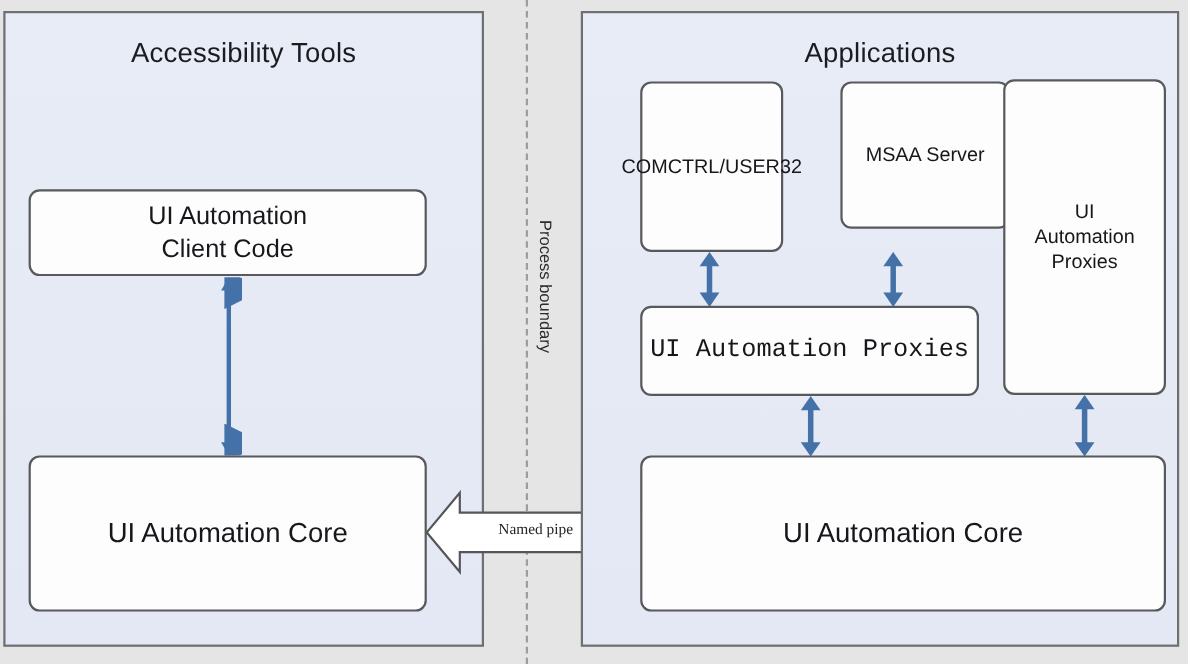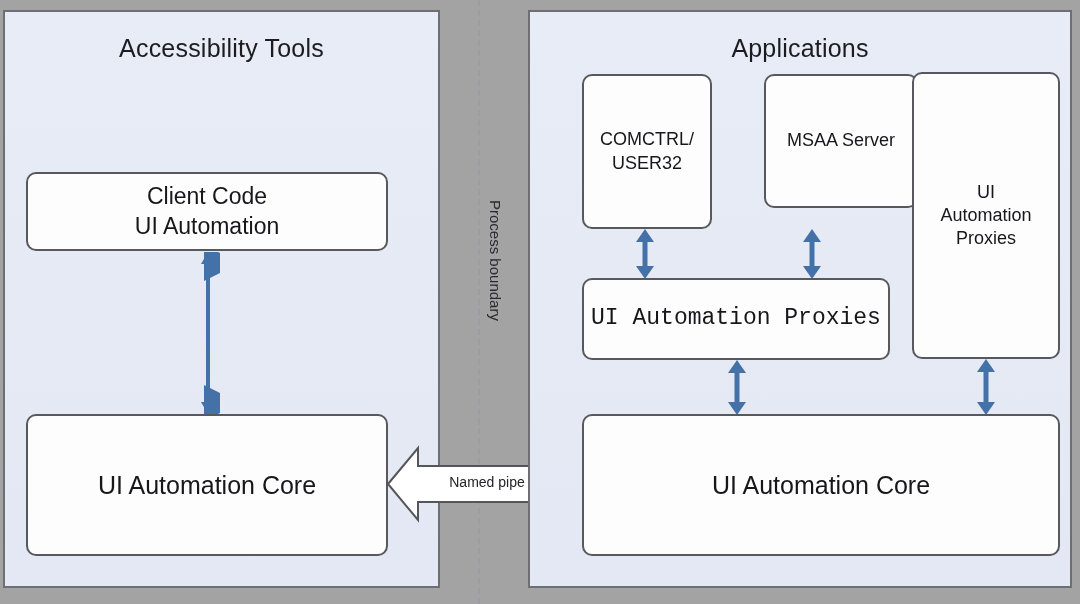--- a/index.html
+++ b/index.html
@@ -7,21 +7,21 @@
     padding: 0;
     background: #ffffff;
   }
   body {
     font-family: "Liberation Sans", sans-serif;
   }
   #canvas {
     position: relative;
     width: 1080px;
     height: 604px;
-    background: #a3a3a3;
+    background: #e5e5e5;
     overflow: hidden;
   }
 
   
   .panel {
     position: absolute;
     background: linear-gradient(180deg, #e8ecf6 0%, #e3e8f4 100%);
     border: 2px solid #6d6f73;
     box-sizing: border-box;
   }
@@ -87,22 +87,22 @@
 </head>
 <body>
 
 <div id="canvas">
 
   <div class="panel" style="left:3px; top:10px; width:437px; height:578px;">
     <div class="panel-title">Accessibility Tools</div>
   </div>
 
   <div class="node" style="left:26px; top:172px; width:362px; height:79px; font-size:23px; flex-direction:column;">
+    <span>UI Automation</span>
     <span>Client Code</span>
-    <span>UI Automation</span>
   </div>
 
   <svg class="arrow-v" style="left:196px; top:252px; width:24px; height:162px;" viewBox="0 0 24 162" xmlns="http://www.w3.org/2000/svg">
     <defs>
       <marker id="mUp" markerWidth="9" markerHeight="9" refX="4.5" refY="8" orient="auto">
         <path d="M4.5,0 L9,9 L0,9 Z" fill="#4472a8"></path>
       </marker>
       <marker id="mDn" markerWidth="9" markerHeight="9" refX="4.5" refY="8" orient="auto">
         <path d="M4.5,0 L9,9 L0,9 Z" fill="#4472a8"></path>
       </marker>
@@ -115,27 +115,27 @@
   <div class="node" style="left:26px; top:414px; width:362px; height:142px; font-size:25px;">
     <span>UI Automation Core</span>
   </div>
 
   <div class="boundary-line" style="left:478px; top:0px; height:604px; width:0px;"></div>
   <div class="boundary-label" style="left:504px; top:200px;">Process boundary</div>
 
   <svg class="pipe" style="left:386px; top:442px; width:202px; height:84px;" viewBox="0 0 202 84" xmlns="http://www.w3.org/2000/svg">
     <path d="M2,42 L32,6 L32,24 L170,24 L170,6 L200,42 L170,78 L170,60 L32,60 L32,78 Z" fill="#ffffff" stroke="#55565a" stroke-width="2" stroke-linejoin="miter"></path>
   </svg>
-  <div class="pipe-label" style="left:418px; top:474px; width:138px;">Named pipe</div>
+  <div class="pipe-label" style="left:418px; top:474px; width:138px;font-family:Liberation Serif, serif;">Named pipe</div>
 
   <div class="panel" style="left:528px; top:10px; width:544px; height:578px;">
     <div class="panel-title">Applications</div>
   </div>
 
-  <div class="node" style="left:582px; top:74px; width:130px; height:155px; font-size:18px; flex-direction:column;">
+  <div class="node" style="left:582px; top:74px; width:130px; height:155px; font-size:18px; ">
     <span>COMCTRL/</span>
     <span>USER32</span>
   </div>
 
   <div class="node" style="left:736px; top:74px; width:154px; height:134px; font-size:18px;margin-left:28px;">
     <span>MSAA Server</span>
   </div>
 
   <div class="node" style="left:912px; top:72px; width:148px; height:287px; font-size:18px; flex-direction:column;text-align:right;">
     <span>UI</span>

